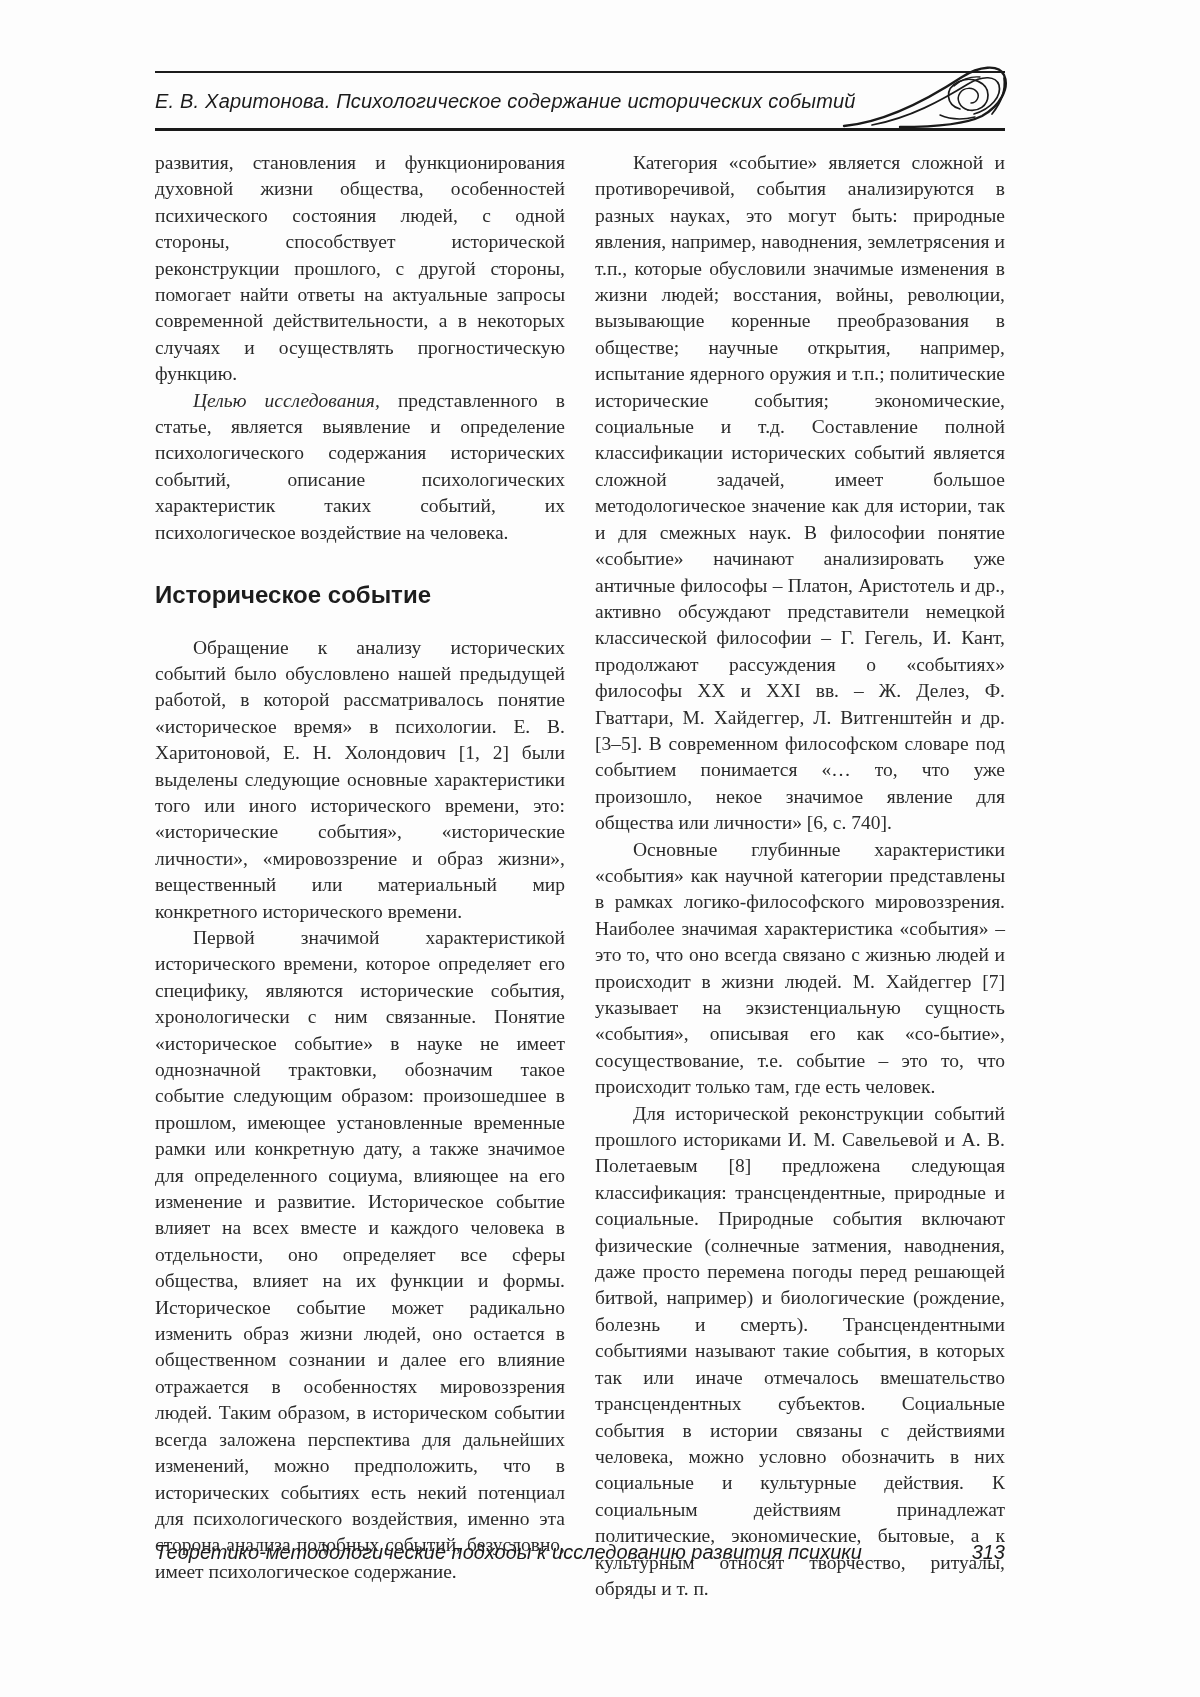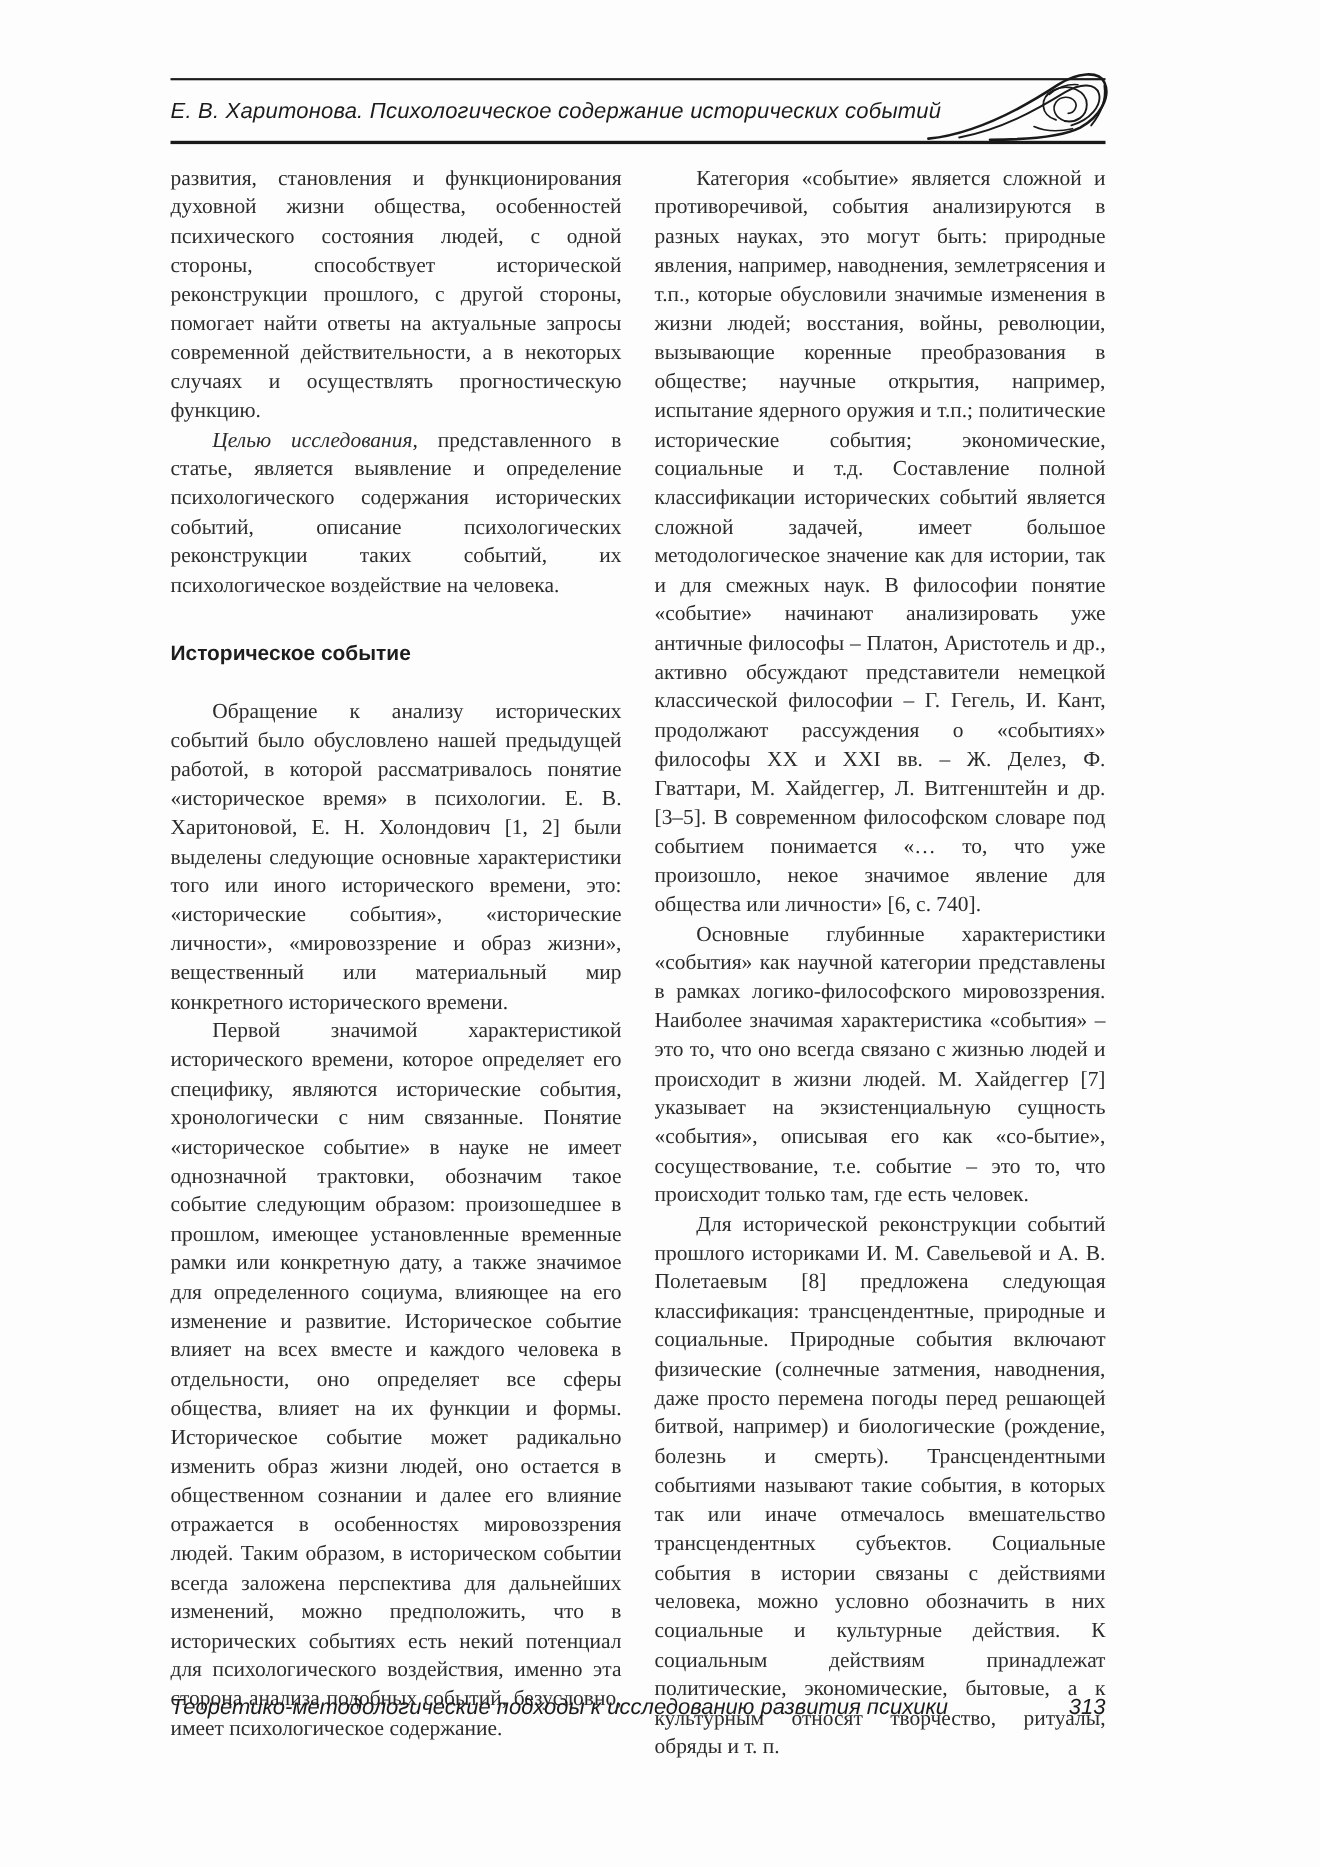--- a/index.html
+++ b/index.html
@@ -61,21 +61,21 @@
     line-height: 26.4px;
     color: #2b2b2b;
   }
   .col p { margin: 0; }
   .col p.indent { text-indent: 38px; }
   .lead-italic { font-style: italic; }
 
   .section-heading {
     font-family: "Liberation Sans", sans-serif;
     font-weight: bold;
-    font-size: 19px;
+    font-size: 24px;
     text-align: left;
     margin: 36px 0 26px 0;
     color: #1d1d1d;
   }
 
   
   .footer {
     position: absolute;
     left: 155px; top: 1541px;
     width: 850px;
@@ -108,21 +108,21 @@
     </g>
   </svg>
 
   <div class="rule-head"></div>
 
   <div class="columns">
 
     <div class="col">
       <p>развития, становления и функционирования духовной жизни общества, особенностей психического состояния людей, с одной стороны, способствует исторической реконструкции прошлого, с другой стороны, помогает найти ответы на актуальные запросы современной действительности, а в некоторых случаях и осуществлять прогностическую функцию.</p>
 
-      <p class="indent"><span class="lead-italic">Целью исследования,</span><span> представленного в статье, является выявление и определение психологического содержания исторических событий, описание психологических реконструкции таких событий, их психологическое воздействие на человека.</span></p>
+      <p class="indent"><span class="lead-italic">Целью исследования,</span><span> представленного в статье, является выявление и определение психологического содержания исторических событий, описание психологических характеристик таких событий, их психологическое воздействие на человека.</span></p>
 
       <h2 class="section-heading">Историческое событие</h2>
 
       <p class="indent">Обращение к анализу исторических событий было обусловлено нашей предыдущей работой, в которой рассматривалось понятие «историческое время» в психологии. Е. В. Харитоновой, Е. Н. Холондович [1, 2] были выделены следующие основные характеристики того или иного исторического времени, это: «исторические события», «исторические личности», «мировоззрение и образ жизни», вещественный или материальный мир конкретного исторического времени.</p>
 
       <p class="indent">Первой значимой характеристикой исторического времени, которое определяет его специфику, являются исторические события, хронологически с ним связанные. Понятие «историческое событие» в науке не имеет однозначной трактовки, обозначим такое событие следующим образом: произошедшее в прошлом, имеющее установленные временные рамки или конкретную дату, а также значимое для определенного социума, влияющее на его изменение и развитие. Историческое событие влияет на всех вместе и каждого человека в отдельности, оно определяет все сферы общества, влияет на их функции и формы. Историческое событие может радикально изменить образ жизни людей, оно остается в общественном сознании и далее его влияние отражается в особенностях мировоззрения людей. Таким образом, в историческом событии всегда заложена перспектива для дальнейших изменений, можно предположить, что в исторических событиях есть некий потенциал для психологического воздействия, именно эта сторона анализа подобных событий, безусловно, имеет психологическое содержание.</p>
     </div>
 
     <div class="col">
       <p class="indent">Категория «событие» является сложной и противоречивой, события анализируются в разных науках, это могут быть: природные явления, например, наводнения, землетрясения и т.п., которые обусловили значимые изменения в жизни людей; восстания, войны, революции, вызывающие коренные преобразования в обществе; научные открытия, например, испытание ядерного оружия и т.п.; политические исторические события; экономические, социальные и т.д. Составление полной классификации исторических событий является сложной задачей, имеет большое методологическое значение как для истории, так и для смежных наук. В философии понятие «событие» начинают анализировать уже античные философы – Платон, Аристотель и др., активно обсуждают представители немецкой классической философии – Г. Гегель, И. Кант, продолжают рассуждения о «событиях» философы XX и XXI вв. – Ж. Делез, Ф. Гваттари, М. Хайдеггер, Л. Витгенштейн и др. [3–5]. В современном философском словаре под событием понимается «… то, что уже произошло, некое значимое явление для общества или личности» [6, с. 740].</p>

